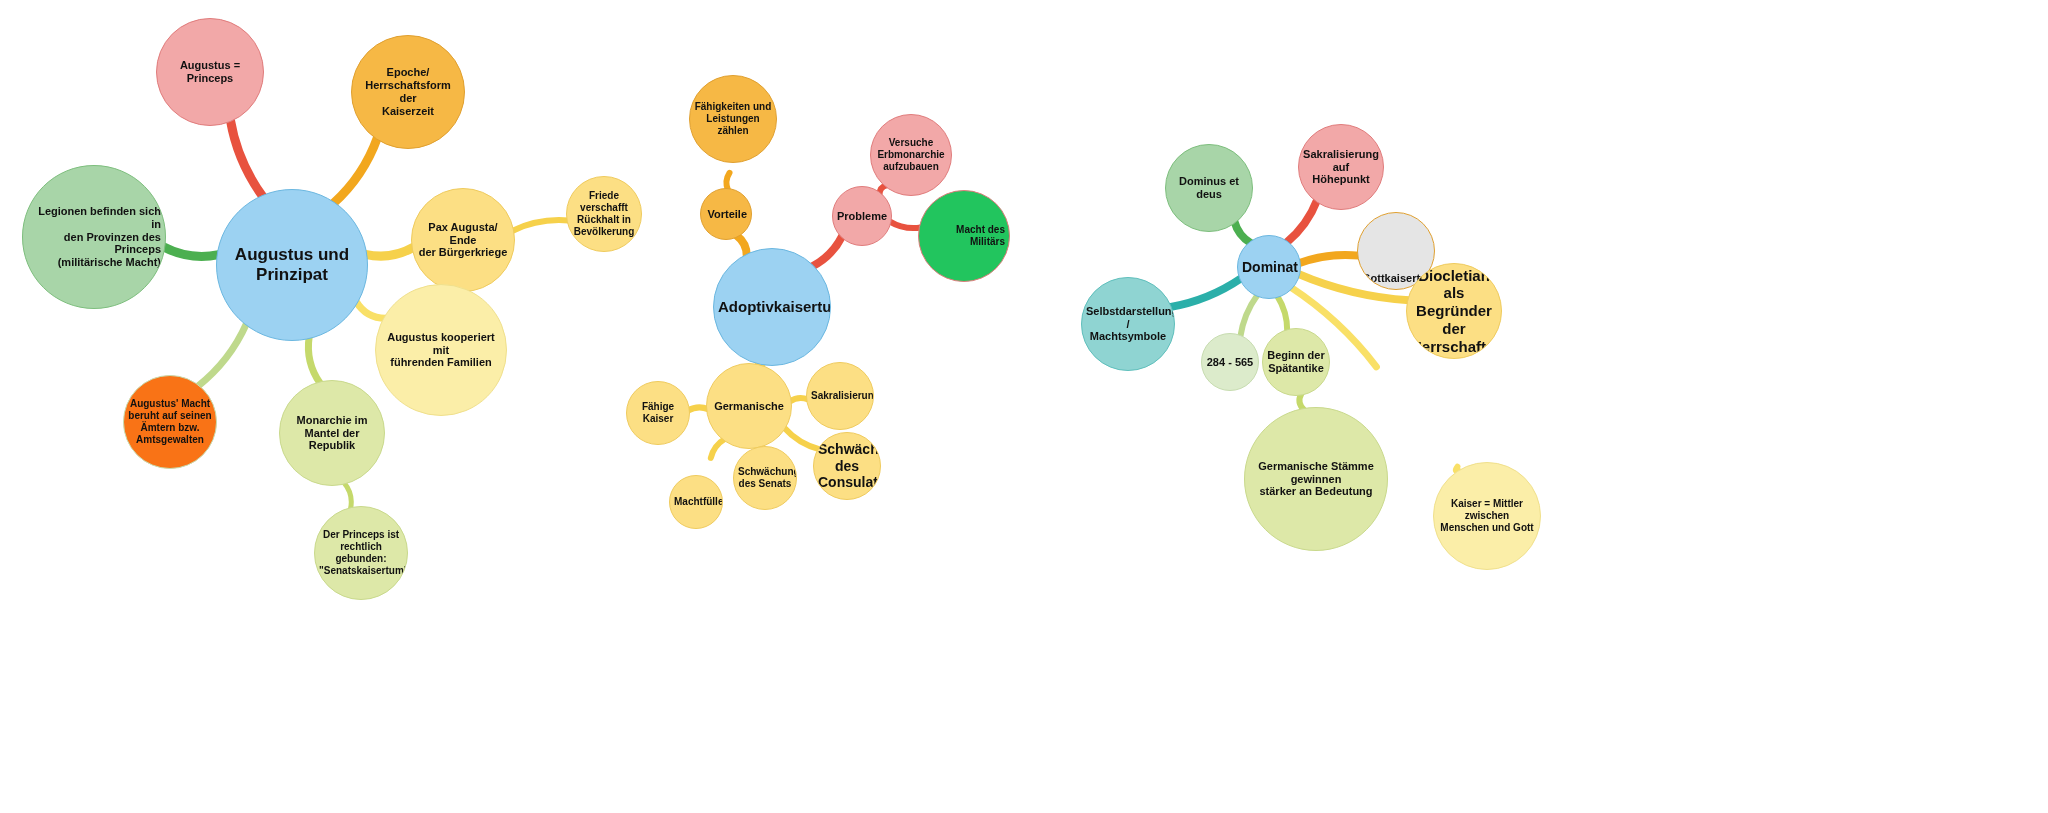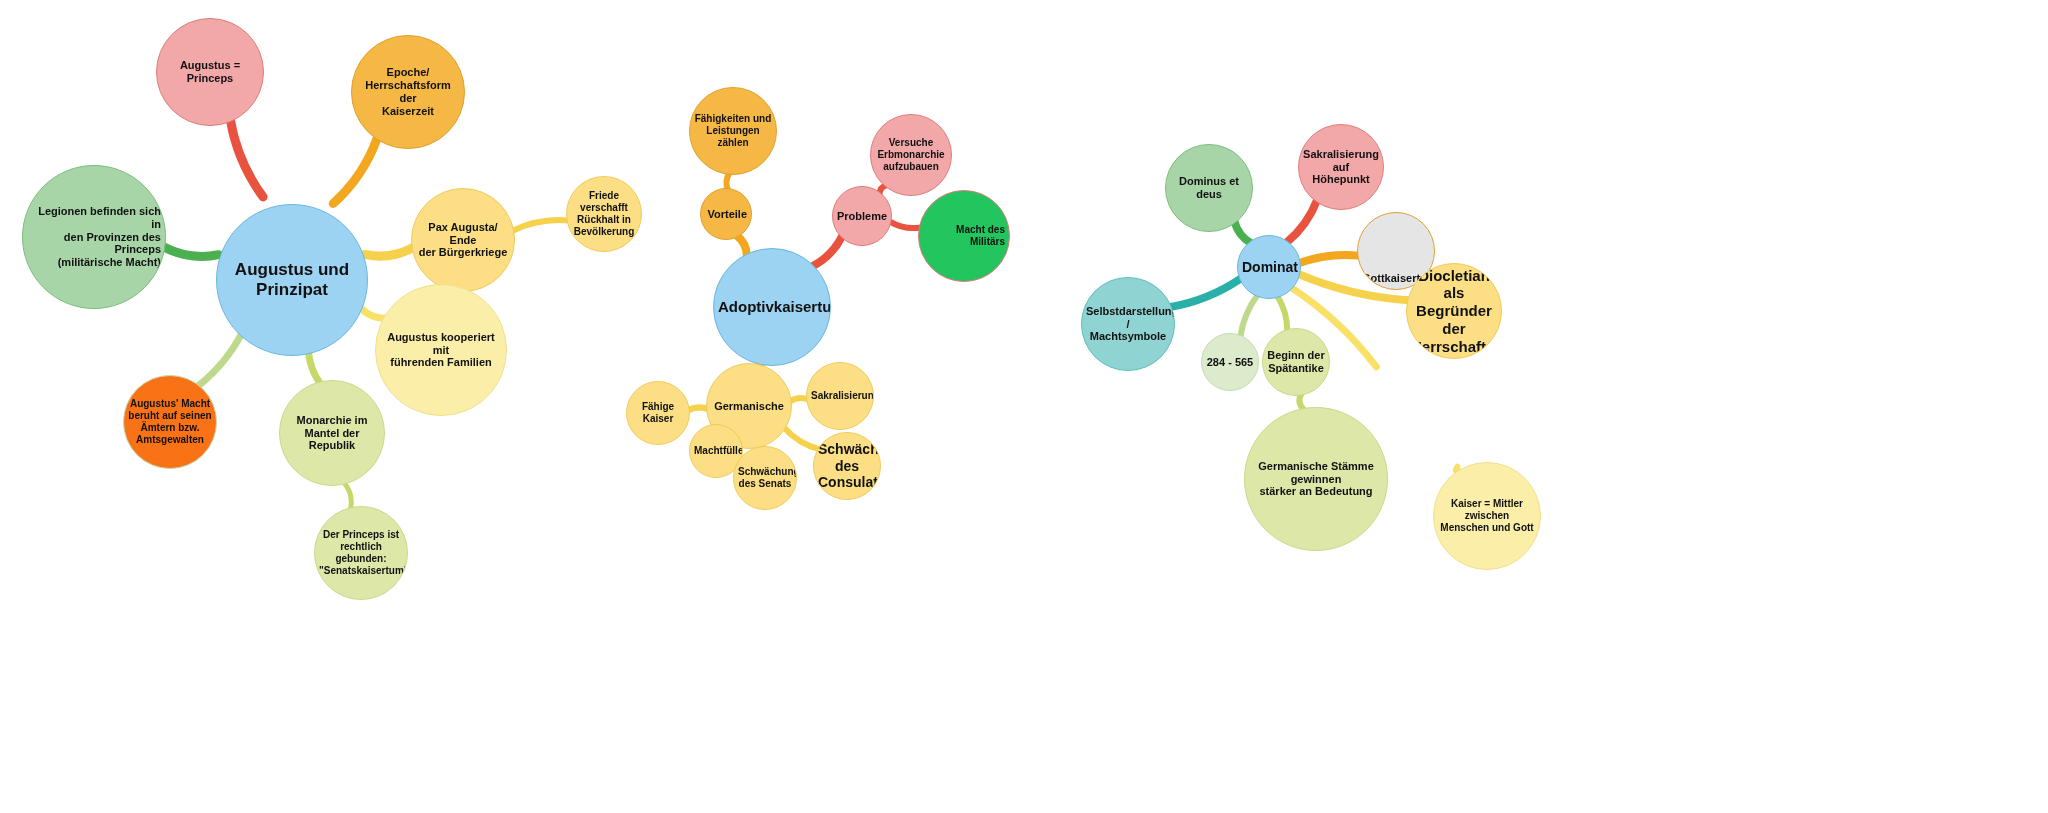--- a/index.html
+++ b/index.html
@@ -73,21 +73,21 @@
       <path d="M 1286.5291417753522 242.65396975645518 Q 1307.286324007852 225.42343887798322 1317.043506240352 200.27290799951126" stroke="#E8523F" stroke-width="8" stroke-linecap="round" fill="none"></path>
       <path d="M 1298.7647166667937 263.25011443567956 Q 1328.1474497222073 252.45248664917074 1359.290182777621 255.62485886266188" stroke="#F2A71E" stroke-width="8" stroke-linecap="round" fill="none"></path>
       <path d="M 1298.1858782946174 273.94150618899005 Q 1351.4264020790688 296.7802715201597 1409.2483199482535 300.3563571768819" stroke="#F6D14B" stroke-width="8" stroke-linecap="round" fill="none"></path>
       <path d="M 1241.1866980288753 278.24367526492273 Q 1208.588325492781 300.4440811837693 1169.719952956687 307.13448710261594" stroke="#2BAFA9" stroke-width="8" stroke-linecap="round" fill="none"></path>
       <path d="M 1257.6068981913484 294.7524274826131 Q 1243.7053449095674 313.74262137413064 1240.2537916277865 337.0228152656482" stroke="#BFD98C" stroke-width="6" stroke-linecap="round" fill="none"></path>
       <path d="M 1277.2015066855463 295.85715315284824 Q 1287.451616443815 312.05309489490503 1287.251726202084 331.2190366369619" stroke="#C5D96B" stroke-width="6" stroke-linecap="round" fill="none"></path>
       <path d="M 1301.3918759191981 393.5424741273092 Q 1296.3635736729761 402.8716559869102 1304.205271426754 410.0008378465111" stroke="#C5D96B" stroke-width="6" stroke-linecap="round" fill="none"></path>
       <path d="M 1290.9787537216298 287.4189711994495 Q 1340.4173208248678 319.83594473885 1376.379366936469 366.75889573452605" stroke="#F9E067" stroke-width="7" stroke-linecap="round" fill="none"></path>
       <path d="M 1457.4422241027892 466.73704017131536 Q 1453.0692224102788 472.53870401713147 1460.2462207177687 471.4103678629477" stroke="#F9E067" stroke-width="6" stroke-linecap="round" fill="none"></path>
     </svg>
-<div class="node" style="left: 216px; top: 204px; width: 152px; height: 152px; background: rgb(156, 210, 242); border: 1px solid rgb(107, 183, 224); font-size: 17px;">
+<div class="node" style="left: 216px; top: 189px; width: 152px; height: 152px; background: rgb(156, 210, 242); border: 1px solid rgb(107, 183, 224); font-size: 17px;">
       <span class="lbl">Augustus und Prinzipat</span>
     </div>
     <div class="node" style="left: 156px; top: 18px; width: 108px; height: 108px; background: rgb(242, 168, 168); border: 1px solid rgb(224, 124, 124); font-size: 11px;">
       <span class="lbl">Augustus = Princeps</span>
     </div>
     <div class="node" style="left: 351px; top: 35px; width: 114px; height: 114px; background: rgb(246, 184, 69); border: 1px solid rgb(224, 160, 48); font-size: 11px;">
       <span class="lbl">Epoche/
 Herrschaftsform der
 Kaiserzeit</span>
     </div>
@@ -124,21 +124,21 @@
       <span class="lbl">Der Princeps ist
 rechtlich gebunden:
 "Senatskaisertum"</span>
     </div>
     <div class="node" style="left: 713px; top: 248px; width: 118px; height: 118px; background: rgb(156, 210, 242); border: 1px solid rgb(107, 183, 224); font-size: 15px;">
       <span class="lbl">Adoptivkaisertum</span>
     </div>
     <div class="node" style="left: 700px; top: 188px; width: 52px; height: 52px; background: rgb(246, 184, 69); border: 1px solid rgb(224, 160, 48); font-size: 11px; text-align: right;">
       <span class="lbl">Vorteile</span>
     </div>
-    <div class="node" style="left: 689px; top: 87px; width: 88px; height: 88px; background: rgb(246, 184, 69); border: 1px solid rgb(224, 160, 48); font-size: 10px;">
+    <div class="node" style="left: 689px; top: 75px; width: 88px; height: 88px; background: rgb(246, 184, 69); border: 1px solid rgb(224, 160, 48); font-size: 10px;">
       <span class="lbl">Fähigkeiten und
 Leistungen zählen</span>
     </div>
     <div class="node" style="left: 832px; top: 186px; width: 60px; height: 60px; background: rgb(242, 168, 168); border: 1px solid rgb(224, 124, 124); font-size: 11px;">
       <span class="lbl">Probleme</span>
     </div>
     <div class="node" style="left: 870px; top: 114px; width: 82px; height: 82px; background: rgb(242, 168, 168); border: 1px solid rgb(224, 124, 124); font-size: 10px;">
       <span class="lbl">Versuche
 Erbmonarchie
 aufzubauen</span>
@@ -148,21 +148,21 @@
     </div>
     <div class="node" style="left: 706px; top: 363px; width: 86px; height: 86px; background: rgb(252, 223, 132); border: 1px solid rgb(239, 203, 94); font-size: 11px;">
       <span class="lbl">Germanische</span>
     </div>
     <div class="node" style="left: 626px; top: 381px; width: 64px; height: 64px; background: rgb(252, 223, 132); border: 1px solid rgb(239, 203, 94); font-size: 10px;">
       <span class="lbl">Fähige Kaiser</span>
     </div>
     <div class="node" style="left: 806px; top: 362px; width: 68px; height: 68px; background: rgb(252, 223, 132); border: 1px solid rgb(239, 203, 94); font-size: 10px;">
       <span class="lbl">Sakralisierung</span>
     </div>
-    <div class="node" style="left: 669px; top: 424px; width: 54px; height: 54px; background: rgb(252, 223, 132); border: 1px solid rgb(239, 203, 94); font-size: 10px; margin-left: 20px;">
+    <div class="node" style="left: 669px; top: 475px; width: 54px; height: 54px; background: rgb(252, 223, 132); border: 1px solid rgb(239, 203, 94); font-size: 10px;">
       <span class="lbl">Machtfülle</span>
     </div>
     <div class="node" style="left: 733px; top: 446px; width: 64px; height: 64px; background: rgb(252, 223, 132); border: 1px solid rgb(239, 203, 94); font-size: 10px;">
       <span class="lbl">Schwächung
 des Senats</span>
     </div>
     <div class="node" style="left: 813px; top: 432px; width: 68px; height: 68px; background: rgb(252, 223, 132); border: 1px solid rgb(239, 203, 94); font-size: 14px;">
       <span class="lbl">Schwächung
 des
 Consulats</span>

